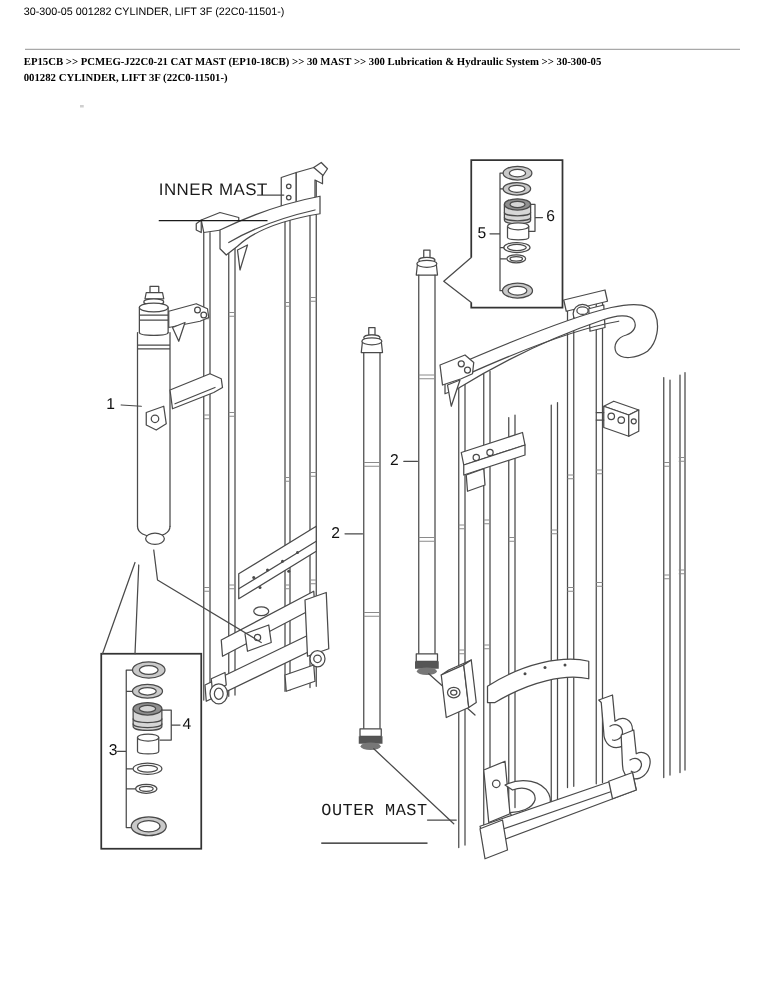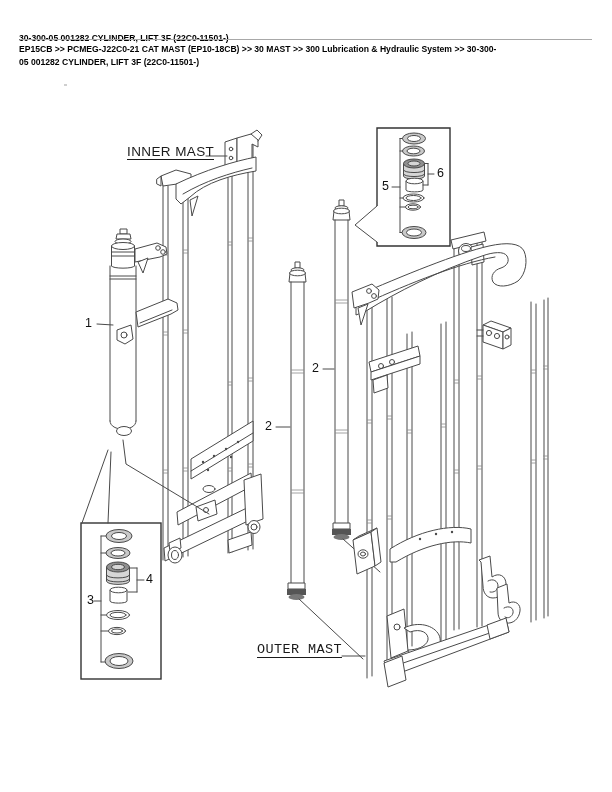--- a/index.html
+++ b/index.html
@@ -1,36 +1,36 @@
 <!DOCTYPE html>
 <html><head>
 <meta charset="utf-8">
 <style>
   html,body{margin:0;padding:0;background:#ffffff;}
   .page{
     position:relative;width:612px;height:792px;background:#ffffff;overflow:hidden;
     font-family:"Liberation Sans",sans-serif;
   }
   .doc-title{
-    position:absolute;left:19px;top:33px;width:560px;
-    font-size:8.6px;font-weight:bold;color:#000;line-height:11px;white-space:nowrap;
+    position:absolute;left:19px;top:4px;width:560px;
+    font-size:8.6px;font-weight:normal;color:#000;line-height:11px;white-space:nowrap;
   }
   .divider{
     position:absolute;left:20px;top:39px;width:572px;height:0;
     border-top:1px solid #a8a8a8;
   }
   .breadcrumb{
     position:absolute;left:19px;top:43px;width:478px;
-    font-size:8.6px;font-weight:bold;color:#000;line-height:13px;
+    font-size:8.6px;font-weight:bold;color:#000;line-height:13px;font-family:Liberation Serif, serif;
   }
   .speck{position:absolute;left:64px;top:84px;width:3px;height:2px;background:#cfcfcf;}
   svg.diagram{position:absolute;left:0;top:0;}
   .mast-label{
     position:absolute;font-size:13.5px;color:#1a1a1a;letter-spacing:0.4px;
-    border-bottom:1.3px solid #1a1a1a;padding-bottom:1px;line-height:13px;
+    border-bottom:1.3px solid #1a1a1a;padding-bottom:18px;line-height:13px;
   }
   .callout{
     position:absolute;font-size:12.5px;color:#111;line-height:13px;
   }
   
   .ln{fill:none;stroke:#4a4a4a;stroke-width:1;stroke-linejoin:round;stroke-linecap:round;}
   .lnw{fill:#ffffff;stroke:#4a4a4a;stroke-width:1;stroke-linejoin:round;}
   .box{fill:none;stroke:#333333;stroke-width:1.4;stroke-linejoin:miter;}
   .gray{fill:#c9c9c9;stroke:#4a4a4a;stroke-width:1;}
   .dgray{fill:#8f8f8f;stroke:#4a4a4a;stroke-width:1;}

